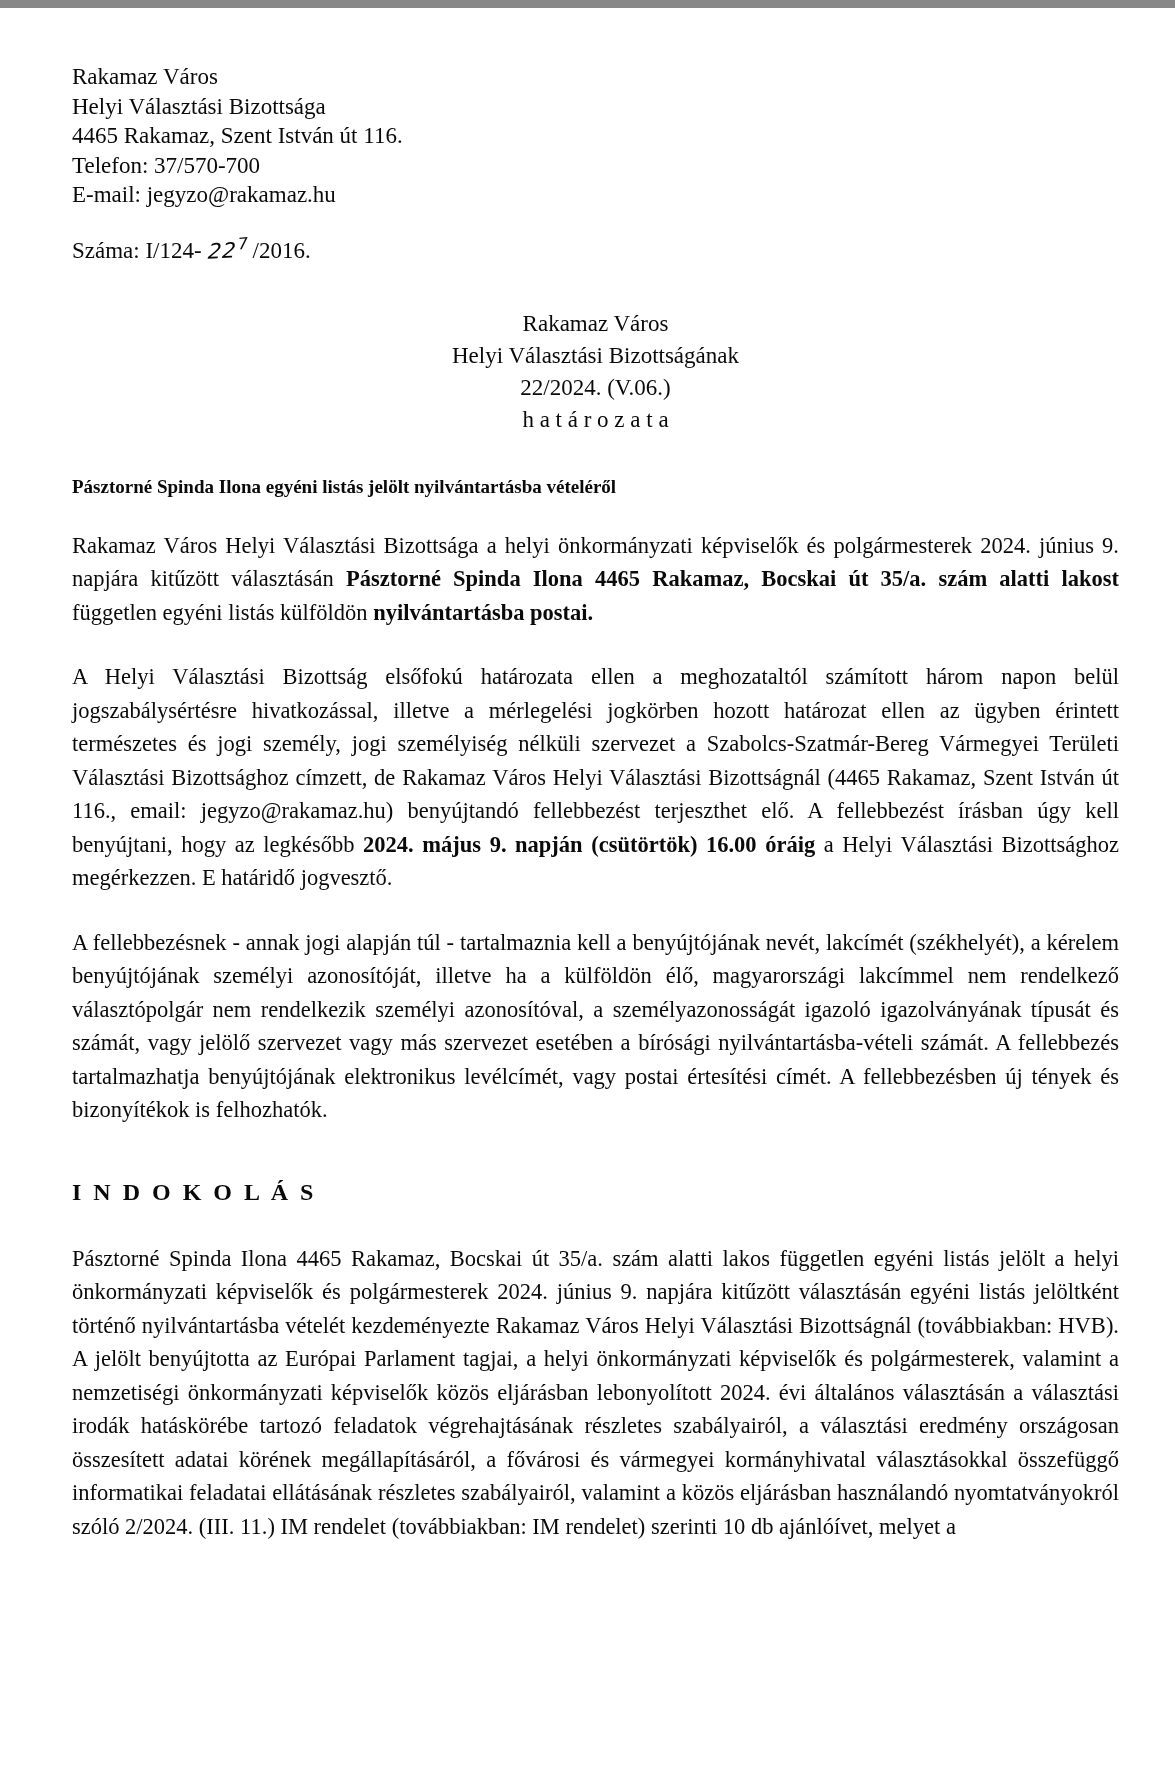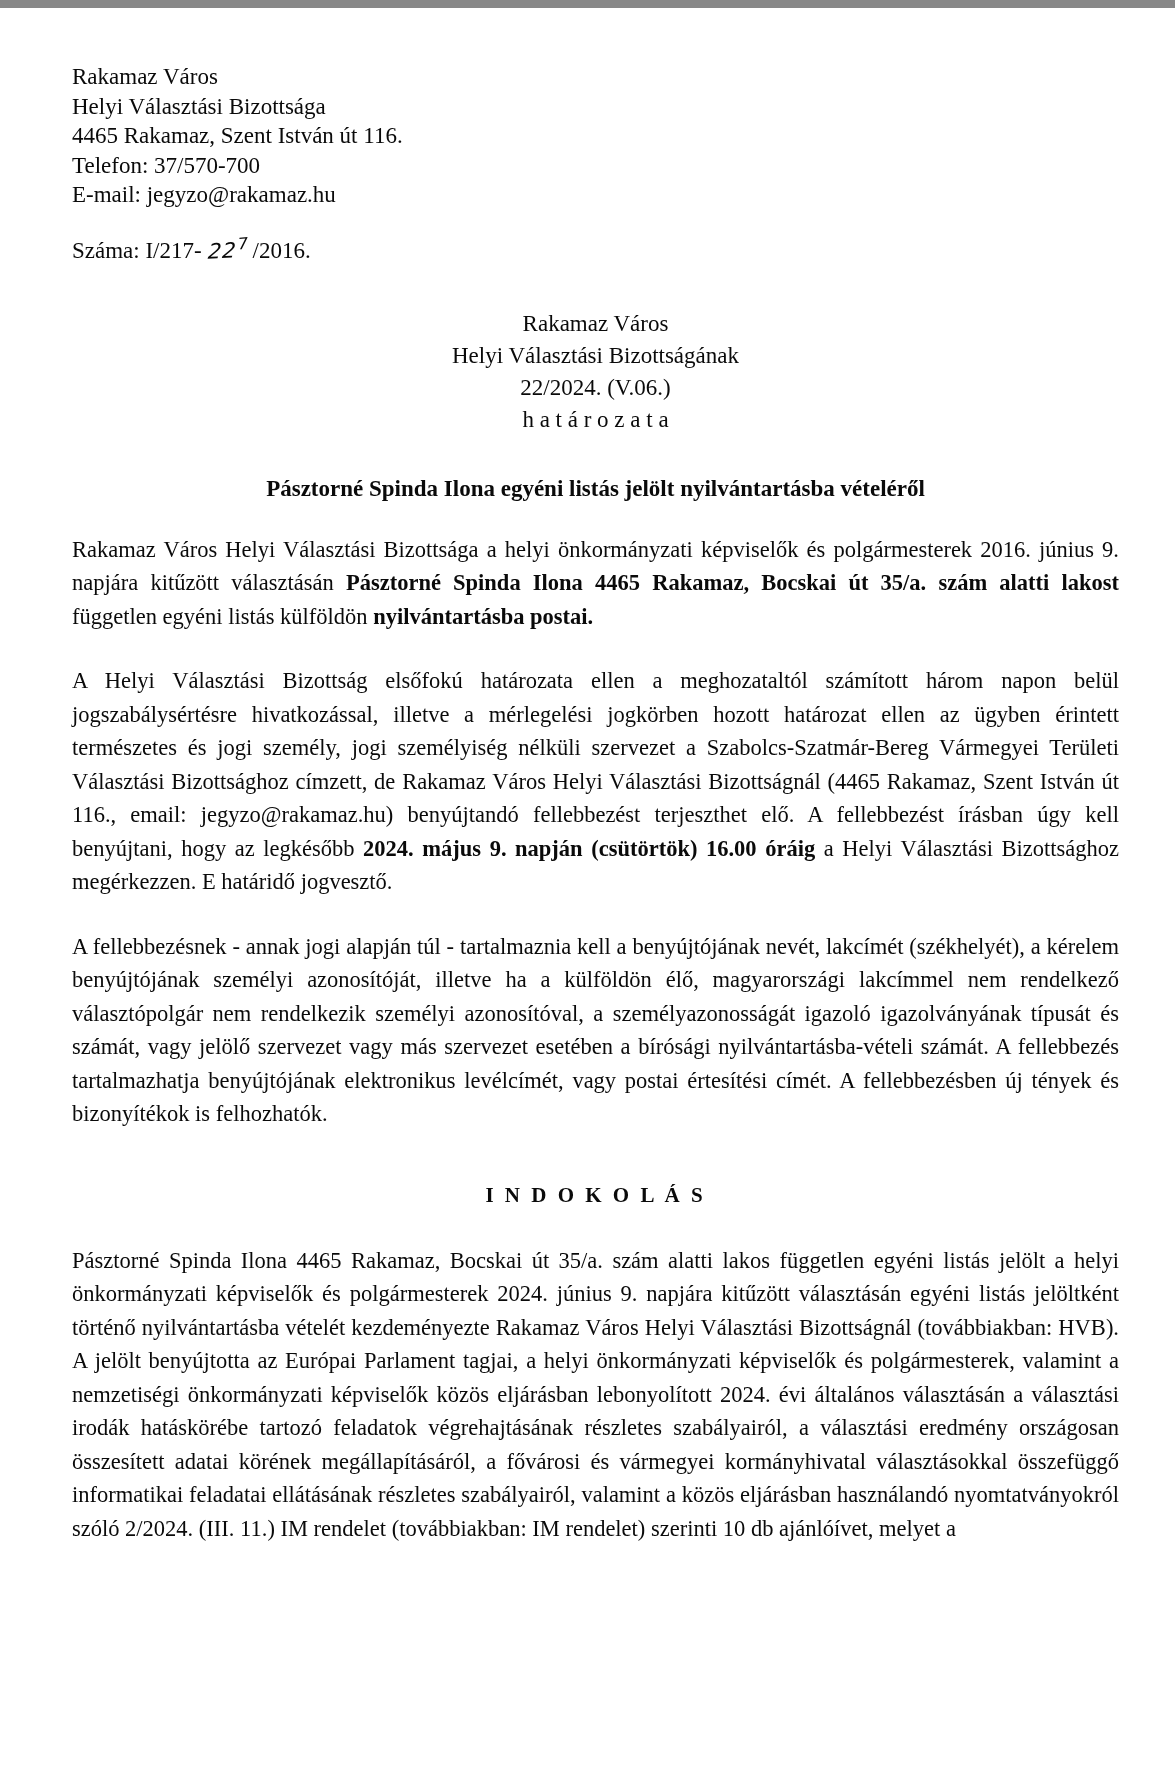--- a/index.html
+++ b/index.html
@@ -46,35 +46,34 @@
     margin-right: 4px;
   }
   .decision-heading {
     margin-top: 44px;
     text-align: center;
     font-size: 23px;
     line-height: 32px;
   }
   .subject-line {
     margin: 40px 0 0 0;
-    text-align: center;
-    font-size: 23px;
+    font-size: 19px;
     font-weight: bold;
   }
   .body-para {
     margin: 31px 0 0 0;
     font-size: 22.5px;
     line-height: 33.5px;
     text-align: justify;
   }
   .body-para .b { font-weight: bold; }
   .indokolas-heading {
     margin: 52px 0 0 0;
-    text-align: center;
-    font-size: 21px;
+    text-align: left;
+    font-size: 24px;
     font-weight: bold;
     letter-spacing: 3px;
   }
   .indokolas-section .body-para:first-of-type {
     margin-top: 36px;
   }
 </style>
 </head>
 <body>
 
@@ -82,33 +81,33 @@
 
   <div class="letterhead">
     <div>Rakamaz Város</div>
     <div>Helyi Választási Bizottsága</div>
     <div>4465 Rakamaz, Szent István út 116.</div>
     <div>Telefon: 37/570-700</div>
     <div>E-mail: jegyzo@rakamaz.hu</div>
   </div>
 
   <div class="case-number-line">
-    <span>Száma: I/217-</span><span class="handwritten">22</span><span class="handwritten-sup">7</span><span>/2016.</span>
+    <span>Száma: I/124-</span><span class="handwritten">22</span><span class="handwritten-sup">7</span><span>/2016.</span>
   </div>
 
   <div class="decision-heading">
     <div>Rakamaz Város</div>
     <div>Helyi Választási Bizottságának</div>
     <div>22/2024. (V.06.)</div>
     <div>h a t á r o z a t a</div>
   </div>
 
   <div class="subject-line">Pásztorné Spinda Ilona egyéni listás jelölt nyilvántartásba vételéről</div>
 
-  <p class="body-para"><span>Rakamaz Város Helyi Választási Bizottsága a helyi önkormányzati képviselők és polgármesterek 2016. június 9. napjára kitűzött választásán </span><span class="b">Pásztorné Spinda Ilona 4465 Rakamaz, Bocskai út 35/a. szám alatti lakost</span><span> független egyéni listás külföldön </span><span class="b">nyilvántartásba postai.</span></p>
+  <p class="body-para"><span>Rakamaz Város Helyi Választási Bizottsága a helyi önkormányzati képviselők és polgármesterek 2024. június 9. napjára kitűzött választásán </span><span class="b">Pásztorné Spinda Ilona 4465 Rakamaz, Bocskai út 35/a. szám alatti lakost</span><span> független egyéni listás külföldön </span><span class="b">nyilvántartásba postai.</span></p>
 
   <p class="body-para"><span>A Helyi Választási Bizottság elsőfokú határozata ellen a meghozataltól számított három napon belül jogszabálysértésre hivatkozással, illetve a mérlegelési jogkörben hozott határozat ellen az ügyben érintett természetes és jogi személy, jogi személyiség nélküli szervezet a Szabolcs-Szatmár-Bereg Vármegyei Területi Választási Bizottsághoz címzett, de Rakamaz Város Helyi Választási Bizottságnál (4465 Rakamaz, Szent István út 116., email: jegyzo@rakamaz.hu) benyújtandó fellebbezést terjeszthet elő. A fellebbezést írásban úgy kell benyújtani, hogy az legkésőbb </span><span class="b">2024. május 9. napján (csütörtök) 16.00 óráig</span><span> a Helyi Választási Bizottsághoz megérkezzen. E határidő jogvesztő.</span></p>
 
   <p class="body-para"><span>A fellebbezésnek - annak jogi alapján túl - tartalmaznia kell a benyújtójának nevét, lakcímét (székhelyét), a kérelem benyújtójának személyi azonosítóját, illetve ha a külföldön élő, magyarországi lakcímmel nem rendelkező választópolgár nem rendelkezik személyi azonosítóval, a személyazonosságát igazoló igazolványának típusát és számát, vagy jelölő szervezet vagy más szervezet esetében a bírósági nyilvántartásba-vételi számát. A fellebbezés tartalmazhatja benyújtójának elektronikus levélcímét, vagy postai értesítési címét. A fellebbezésben új tények és bizonyítékok is felhozhatók.</span></p>
 
 
   <div class="indokolas-section">
     <div class="indokolas-heading">I N D O K O L Á S</div>
     <p class="body-para"><span>Pásztorné Spinda Ilona 4465 Rakamaz, Bocskai út 35/a. szám alatti lakos független egyéni listás jelölt a helyi önkormányzati képviselők és polgármesterek 2024. június 9. napjára kitűzött választásán egyéni listás jelöltként történő nyilvántartásba vételét kezdeményezte Rakamaz Város Helyi Választási Bizottságnál (továbbiakban: HVB). A jelölt benyújtotta az Európai Parlament tagjai, a helyi önkormányzati képviselők és polgármesterek, valamint a nemzetiségi önkormányzati képviselők közös eljárásban lebonyolított 2024. évi általános választásán a választási irodák hatáskörébe tartozó feladatok végrehajtásának részletes szabályairól, a választási eredmény országosan összesített adatai körének megállapításáról, a fővárosi és vármegyei kormányhivatal választásokkal összefüggő informatikai feladatai ellátásának részletes szabályairól, valamint a közös eljárásban használandó nyomtatványokról szóló 2/2024. (III. 11.) IM rendelet (továbbiakban: IM rendelet) szerinti 10 db ajánlóívet, melyet a</span></p>
   </div>

